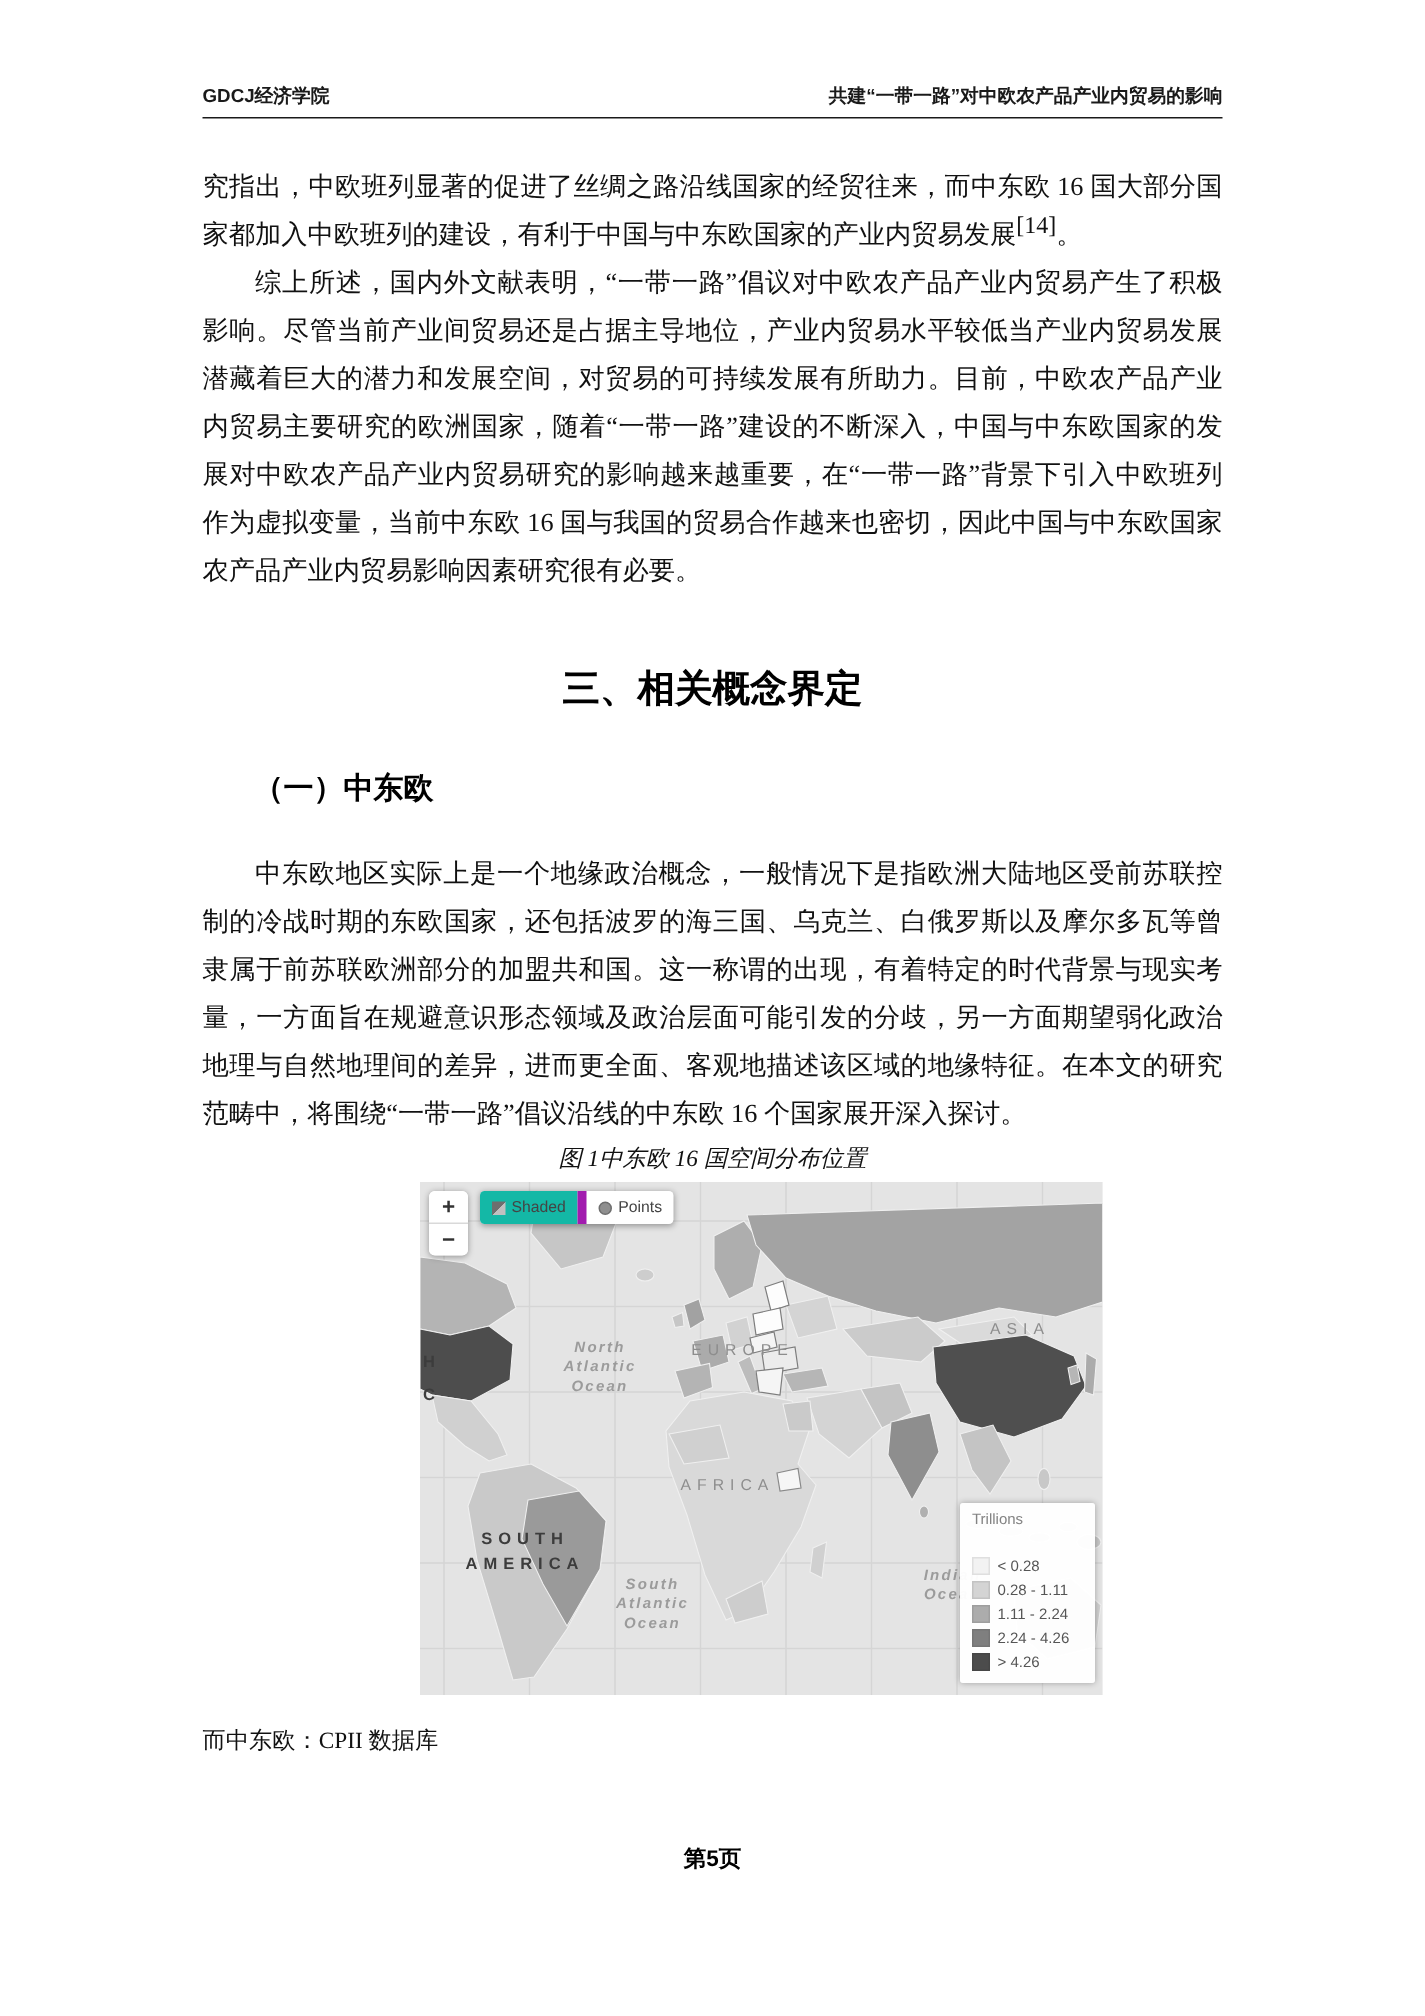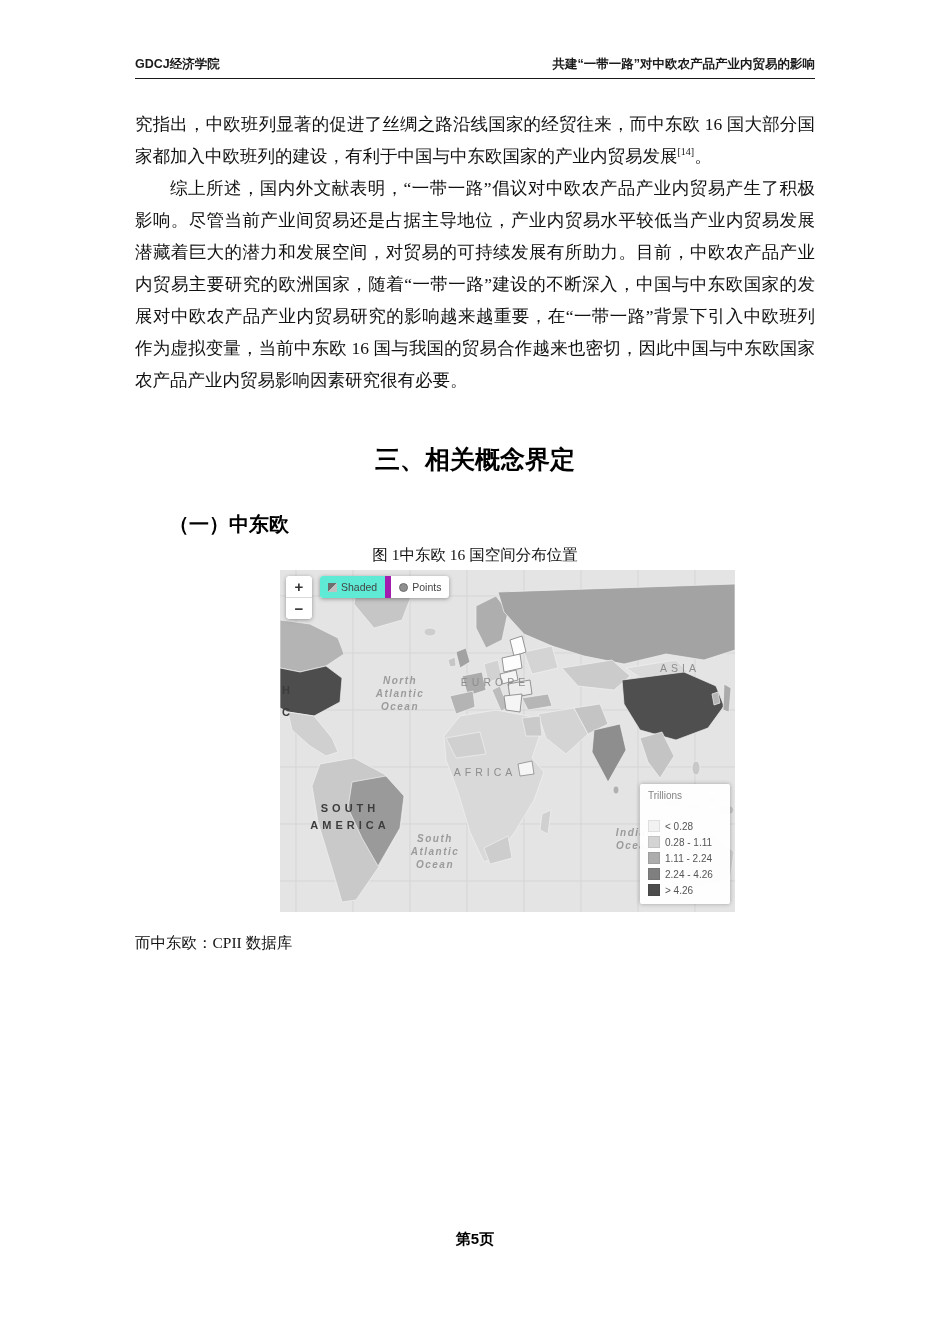--- a/index.html
+++ b/index.html
@@ -16,35 +16,35 @@
     font-family:"Liberation Sans","DejaVu Sans",sans-serif;
     font-size:12.5px;font-weight:700;color:#1a1a1a;
   }
   
   .doc-body{position:absolute;left:135px;top:108px;width:680px;}
   .para{
     font-size:17.5px;line-height:32px;text-align:justify;
     text-justify:inter-ideograph;margin:0;
   }
   .para.indent{text-indent:2em;}
-  .para sup{font-size:10px;line-height:0;margin-top:48px;}
+  .para sup{font-size:16px;line-height:0;margin-top:48px;}
   .section-heading{
     margin:46px 0 0 0;text-align:center;
     font-family:"Liberation Sans","DejaVu Sans",sans-serif;
     font-size:25px;font-weight:700;line-height:34px;color:#000;
   }
   .subsection-heading{
     margin:36px 0 0 0;padding-left:34px;
-    font-family:Liberation Mono, monospace;
+    font-family:Liberation Sans, sans-serif;
     font-size:20px;font-weight:700;line-height:28px;color:#000;
   }
   .para-cee{margin-top:26px;}
   .figure-caption{
     margin:4px 0 0 0;text-align:center;
-    font-size:15.5px;line-height:22px;color:#111;
+    font-size:15.5px;line-height:22px;color:#111;font-style:italic;
   }
   .source-note{margin:20px 0 0 0;font-size:15.5px;line-height:22px;}
   .page-footer{
     position:absolute;left:0;top:1230px;width:950px;text-align:center;
     font-family:"Liberation Sans","DejaVu Sans",sans-serif;
     font-size:15px;font-weight:700;color:#000;
   }
   
   .map-figure{
     position:relative;width:455px;height:342px;margin:4px 0 0 145px;
@@ -66,21 +66,21 @@
     font-size:15px;font-weight:700;color:#333;background:#fff;
   }
   .zoom-btn:first-child{border-bottom:1px solid #d9d9d9;}
   
   .layer-toggle{
     position:absolute;left:40px;top:6px;height:22px;display:flex;
     background:#fff;border-radius:3px;box-shadow:0 1px 4px rgba(0,0,0,.35);
     overflow:hidden;font-size:10.5px;color:#444;
   }
   .toggle-seg{display:flex;align-items:center;gap:4px;padding:0 8px;cursor:pointer;white-space:nowrap;}
-  .toggle-seg.active{background:#5eead4;}
+  .toggle-seg.active{background:#14b8a6;}
   .toggle-seg + .toggle-seg{border-left:6px solid #a21caf;}
   .icon-shaded{width:9px;height:9px;background:linear-gradient(135deg,#6e6e6e 0 50%,#c0c0c0 50% 100%);}
   .icon-points{width:7px;height:7px;border-radius:50%;background:#8f8f8f;border:1px solid #6e6e6e;}
   
   .map-legend{
     position:absolute;right:5px;bottom:8px;width:74px;
     background:rgba(255,255,255,.96);border-radius:2px;
     box-shadow:0 0 4px rgba(0,0,0,.3);padding:6px 8px 8px 8px;
   }
   .legend-title{font-size:10px;color:#838383;margin-bottom:19px;}
@@ -101,20 +101,21 @@
   <div class="doc-body">
 
     <p class="para"><span>究指出，中欧班列显著的促进了丝绸之路沿线国家的经贸往来，而中东欧 16 国大部分国家都加入中欧班列的建设，有利于中国与中东欧国家的产业内贸易发展</span><sup>[14]</sup><span>。</span></p>
 
     <p class="para indent">综上所述，国内外文献表明，“一带一路”倡议对中欧农产品产业内贸易产生了积极影响。尽管当前产业间贸易还是占据主导地位，产业内贸易水平较低当产业内贸易发展潜藏着巨大的潜力和发展空间，对贸易的可持续发展有所助力。目前，中欧农产品产业内贸易主要研究的欧洲国家，随着“一带一路”建设的不断深入，中国与中东欧国家的发展对中欧农产品产业内贸易研究的影响越来越重要，在“一带一路”背景下引入中欧班列作为虚拟变量，当前中东欧 16 国与我国的贸易合作越来也密切，因此中国与中东欧国家农产品产业内贸易影响因素研究很有必要。</p>
 
     <h2 class="section-heading">三、相关概念界定</h2>
 
     <h3 class="subsection-heading">（一）中东欧</h3>
 
+    <p class="para indent para-cee">中东欧地区实际上是一个地缘政治概念，一般情况下是指欧洲大陆地区受前苏联控制的冷战时期的东欧国家，还包括波罗的海三国、乌克兰、白俄罗斯以及摩尔多瓦等曾隶属于前苏联欧洲部分的加盟共和国。这一称谓的出现，有着特定的时代背景与现实考量，一方面旨在规避意识形态领域及政治层面可能引发的分歧，另一方面期望弱化政治地理与自然地理间的差异，进而更全面、客观地描述该区域的地缘特征。在本文的研究范畴中，将围绕“一带一路”倡议沿线的中东欧 16 个国家展开深入探讨。</p>
 
     <p class="figure-caption">图 1中东欧 16 国空间分布位置</p>
 
     <div class="map-figure">
 
       <svg width="455" height="342" viewBox="0 0 455 342">
         <rect x="0" y="0" width="455" height="342" fill="#e4e4e4"></rect>
 
         <g stroke="#d5d5d5" stroke-width="1">
           <line x1="16" y1="0" x2="16" y2="342"></line>

